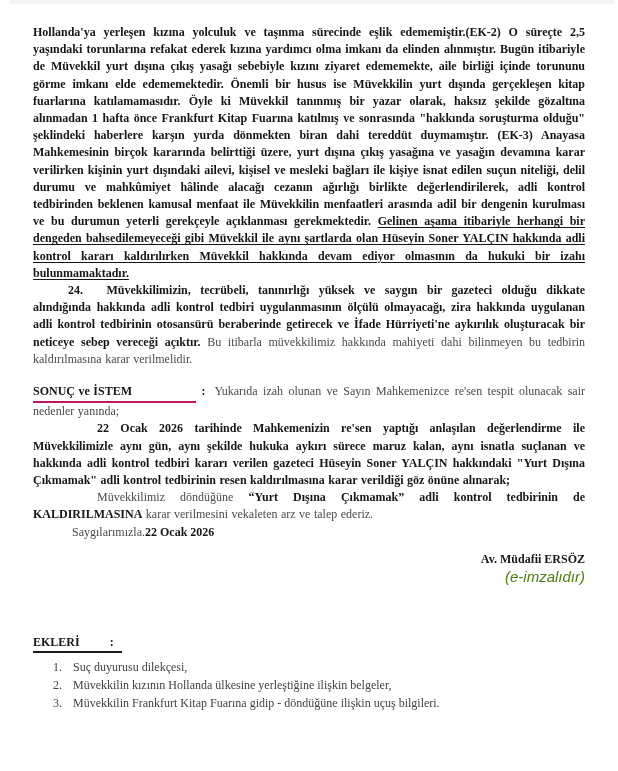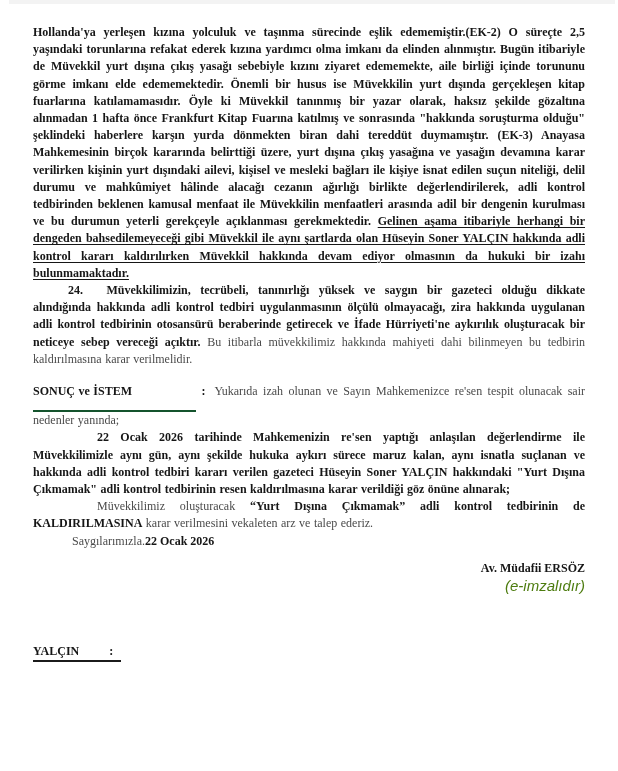--- a/index.html
+++ b/index.html
@@ -30,22 +30,22 @@
   .b { font-weight: bold; color: #161616; }
   .r { font-weight: normal; color: #4a4a4a; }
   .u { text-decoration: underline; text-underline-offset: 2px; }
   .num { margin-right: 14px; }
   .indent-24 { text-indent: 35px; }
   .indent-tab { text-indent: 64px; }
   .gap-top { margin-top: 15px; }
   .uline-head {
     display: inline-block;
     min-width: 163px;
-    border-bottom: 2px solid #14532d;
-    padding-bottom: 10px;
+    border-bottom: 2px solid #be185d;
+    padding-bottom: 1px;
   }
   .colon { margin-right: 4px; }
   .closing-line {
     margin-left: 39px;
     line-height: 17.2px;
   }
   .sig-block {
     margin-top: 9px;
     text-align: right;
     line-height: 18px;
@@ -96,30 +96,35 @@
     <span class="uline-head"><span class="b">SONUÇ ve İSTEM</span></span>
     <span class="b colon">:</span>
     <span class="r">Yukarıda izah olunan ve Sayın Mahkemenizce re'sen tespit olunacak sair nedenler yanında;</span>
   </p>
 
   <p class="just indent-tab">
     <span class="b">22 Ocak 2026 tarihinde Mahkemenizin re'sen yaptığı anlaşılan değerlendirme ile Müvekkilimizle aynı gün, aynı şekilde hukuka aykırı sürece maruz kalan, aynı isnatla suçlanan ve hakkında adli kontrol tedbiri kararı verilen gazeteci Hüseyin Soner YALÇIN hakkındaki "Yurt Dışına Çıkmamak" adli kontrol tedbirinin resen kaldırılmasına karar verildiği göz önüne alınarak;</span>
   </p>
 
   <p class="just indent-tab">
-    <span class="r">Müvekkilimiz oluşturacak</span>
+    <span class="r">Müvekkilimiz döndüğüne</span>
     <span class="b">“Yurt Dışına Çıkmamak” adli kontrol tedbirinin de KALDIRILMASINA</span>
     <span class="r">karar verilmesini vekaleten arz ve talep ederiz.</span>
   </p>
 
   <p class="closing-line"><span class="r">Saygılarımızla.</span><span class="b">22 Ocak 2026</span></p>
 
   <div class="sig-block">
     <div class="b">Av. Müdafii ERSÖZ</div>
     <div class="esign">(e-imzalıdır)</div>
   </div>
 
   <div class="attachments">
     <div>
-      <span class="uline-head2"><span class="b">YALÇIN</span><span class="b colon2">:</span></span>
+      <span class="uline-head2"><span class="b">EKLERİ</span><span class="b colon2">:</span></span>
     </div>
+    <ol class="attach-list">
+      <li>Suç duyurusu dilekçesi,</li>
+      <li>Müvekkilin kızının Hollanda ülkesine yerleştiğine ilişkin belgeler,</li>
+      <li>Müvekkilin Frankfurt Kitap Fuarına gidip - döndüğüne ilişkin uçuş bilgileri.</li>
+    </ol>
   </div>
 </div>
 
 </body></html>

